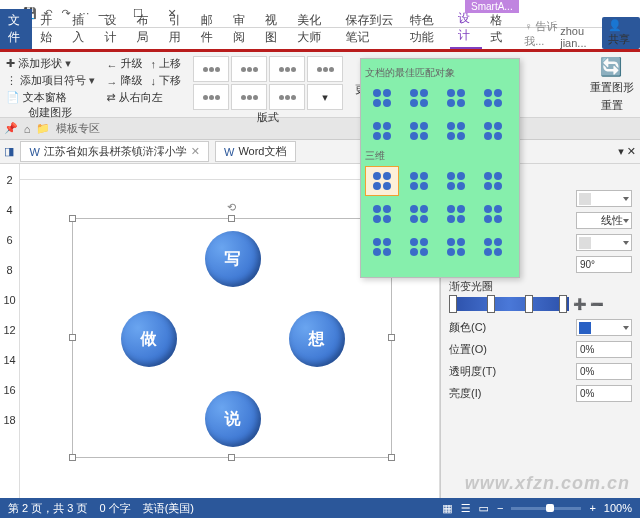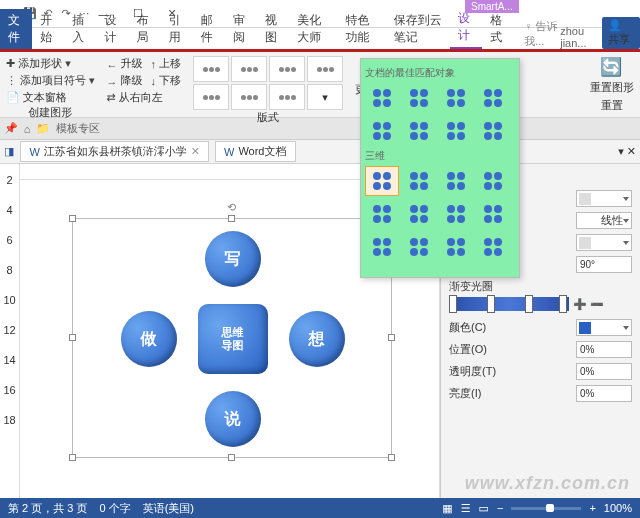--- a/index.html
+++ b/index.html
@@ -87,22 +87,22 @@
   <div class="tab file">文件</div>
   <div class="tab">开始</div>
   <div class="tab">插入</div>
   <div class="tab">设计</div>
   <div class="tab">布局</div>
   <div class="tab">引用</div>
   <div class="tab">邮件</div>
   <div class="tab">审阅</div>
   <div class="tab">视图</div>
   <div class="tab">美化大师</div>
+  <div class="tab">保存到云笔记</div>
   <div class="tab">特色功能</div>
-  <div class="tab">保存到云笔记</div>
   <div class="tab active">设计</div>
   <div class="tab">格式</div>
   <div class="tellme">♀ 告诉我...</div>
   <div class="user">zhou jian...</div>
   <div class="share">👤 <span>共享</span></div>
 </div>
 
 <div class="ribbon">
   <div class="rgroup">
     <div class="items" style="flex-direction:column;align-items:flex-start;gap:2px">
@@ -234,24 +234,20 @@
       <div class="frame">
         <span class="rotate">⟲</span>
         <div class="handle" style="left:-4px;top:-4px"></div>
         <div class="handle" style="right:-4px;top:-4px"></div>
         <div class="handle" style="left:-4px;bottom:-4px"></div>
         <div class="handle" style="right:-4px;bottom:-4px"></div>
         <div class="handle" style="left:50%;top:-4px;margin-left:-4px"></div>
         <div class="handle" style="left:50%;bottom:-4px;margin-left:-4px"></div>
         <div class="handle" style="top:50%;left:-4px;margin-top:-4px"></div>
         <div class="handle" style="top:50%;right:-4px;margin-top:-4px"></div>
-        <div class="smart center" style="left:125px;top:85px">
-            <span style="white-space:pre-line;color:#fff">思维
-导图</span>
-          </div>
         <div class="smart" style="left:132px;top:12px">写</div>
         <div class="smart" style="left:48px;top:92px">做</div>
         <div class="smart" style="left:216px;top:92px">想</div>
         <div class="smart" style="left:132px;top:172px">说</div>
       </div>
     </div>
   </div>
   <div class="side-panel">
     <div class="radio">○ <span>图案填充(A)</span></div>
     <div class="sp-row">

